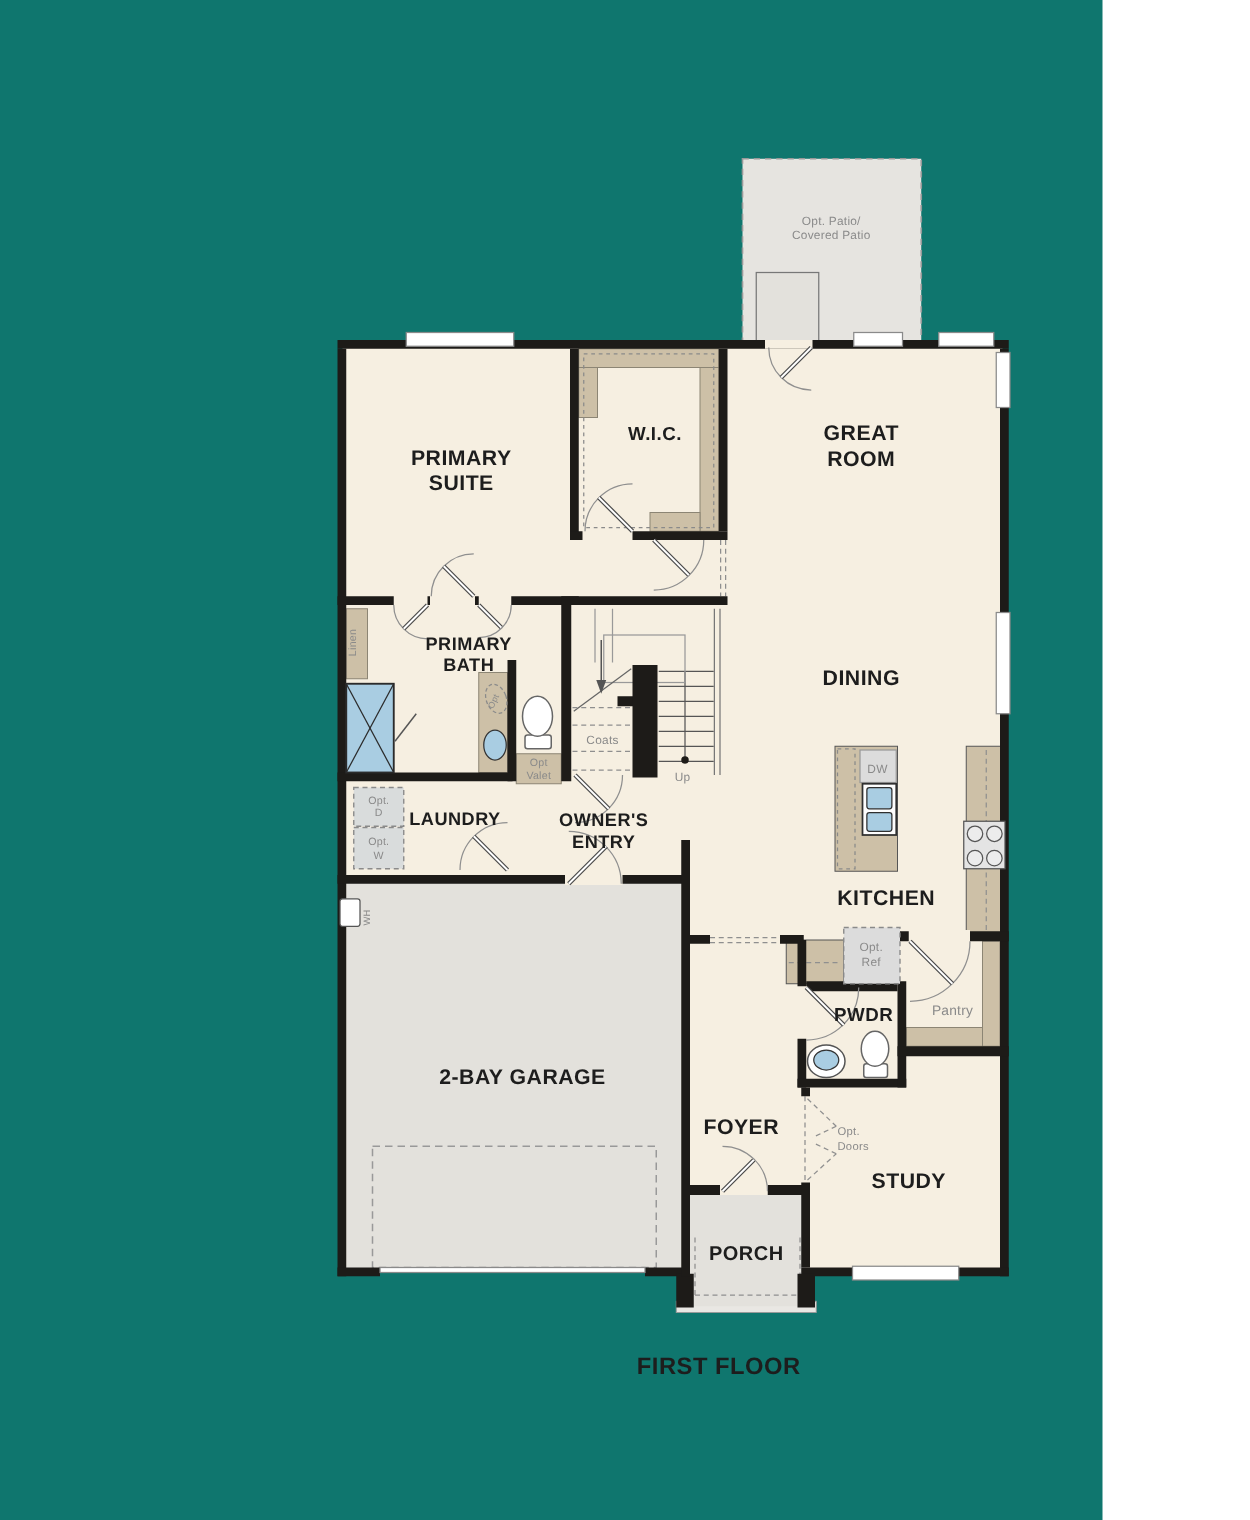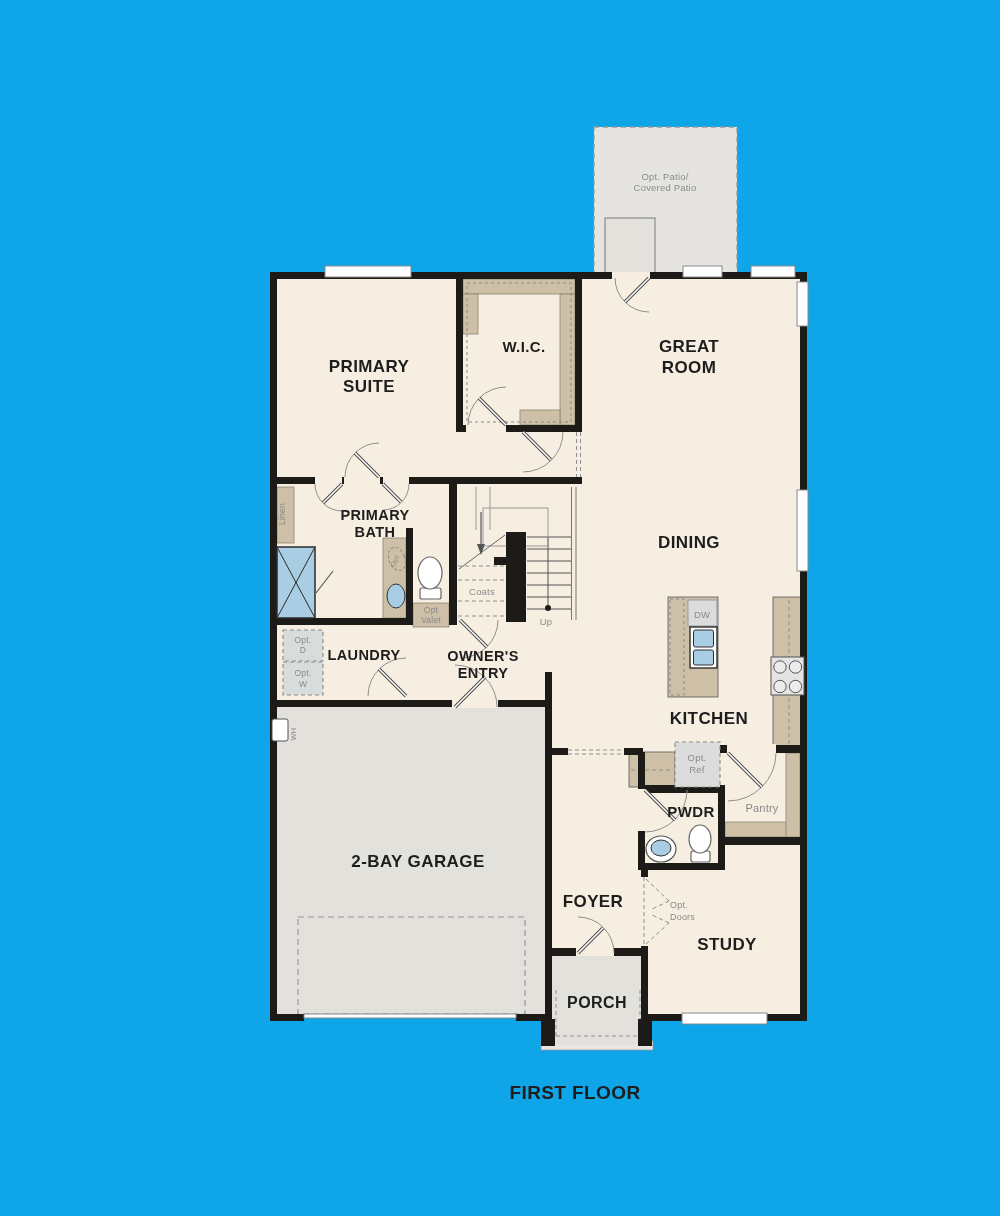--- a/index.html
+++ b/index.html
@@ -1,16 +1,16 @@
 <!DOCTYPE html>
 <html><head>
 <meta charset="utf-8">
 <style>
   html,body{margin:0;padding:0;background:#ffffff;}
-  .page{position:relative;width:1000px;height:1216px;background:#0ea5e9;overflow:hidden;}
+  .page{position:relative;width:882px;height:1216px;background:#0f766e;overflow:hidden;}
   svg{display:block;}
   text{font-family:"Liberation Sans","DejaVu Sans",sans-serif;}
   .lbl{font-weight:bold;fill:#1d1d1d;text-anchor:middle;letter-spacing:.4px;}
   .sm{fill:#8a8a8a;text-anchor:middle;letter-spacing:.2px;}
   .sm-start{fill:#8a8a8a;text-anchor:start;letter-spacing:.2px;}
 </style>
 </head>
 <body>
 
 <div class="page">

